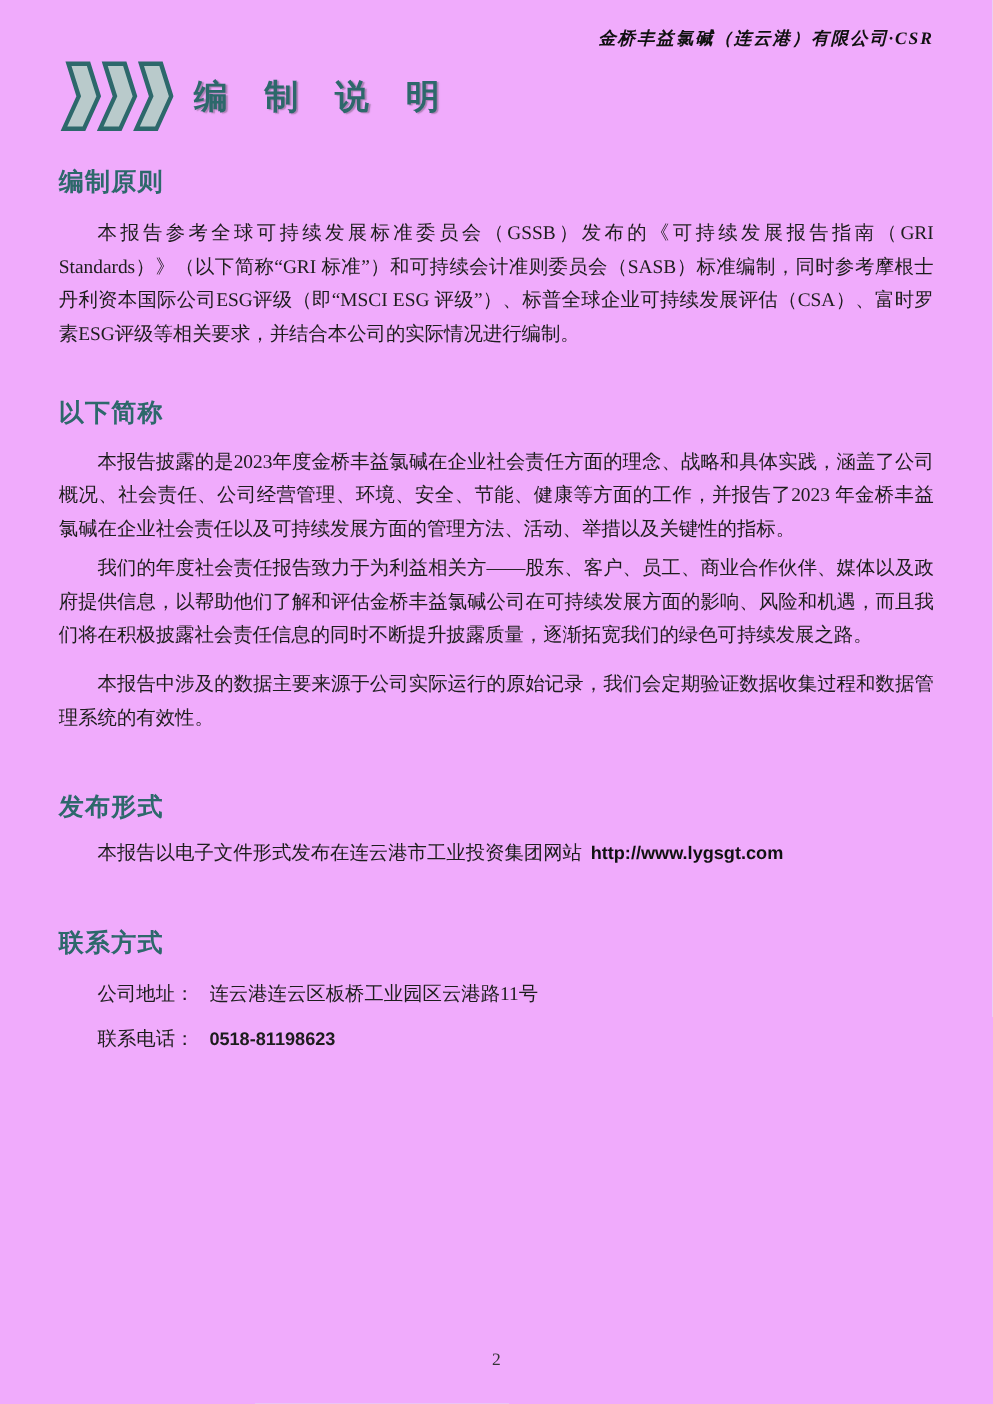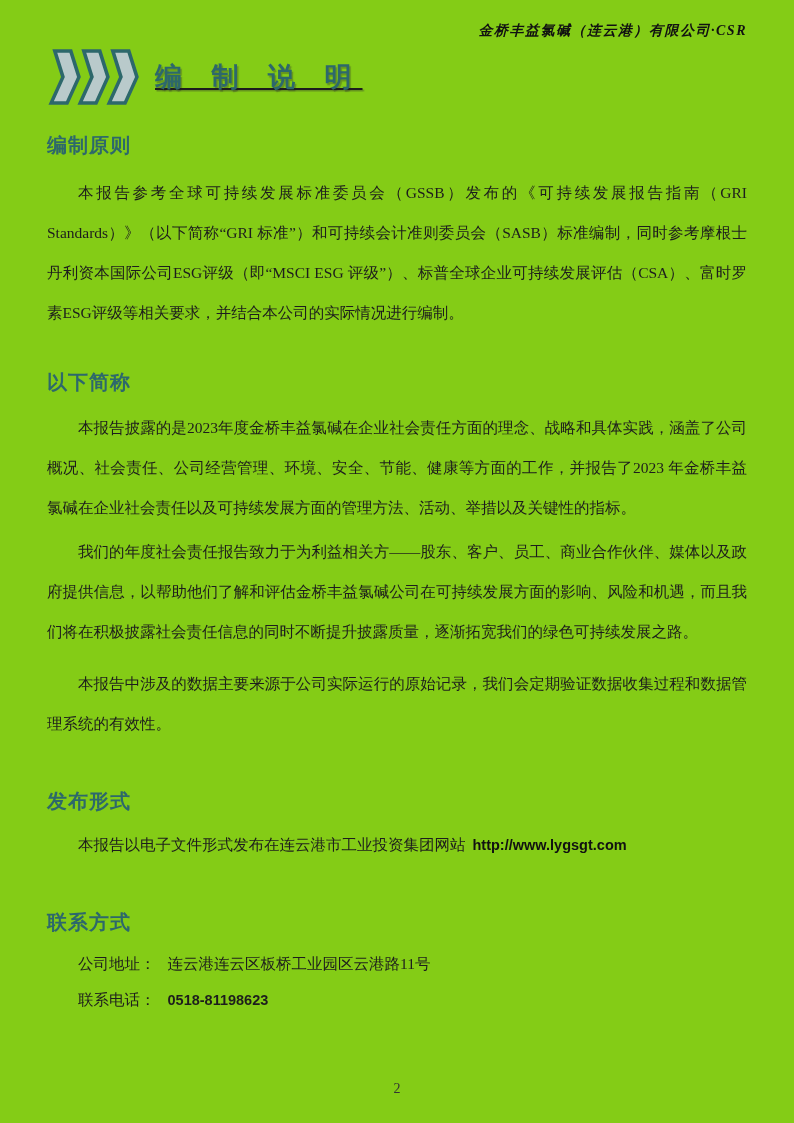--- a/index.html
+++ b/index.html
@@ -1,21 +1,21 @@
 <!DOCTYPE html>
 <html lang="zh"><head>
 <meta charset="utf-8">
 <style>
   html, body { margin: 0; padding: 0; background: #e8eaec; }
   .page {
     position: relative;
     width: 794px;
     height: 1123px;
     margin: 0 auto;
-    background: #84cc16;
+    background: #f0abfc;
     box-sizing: border-box;
     padding: 0 47px;
     overflow: hidden;
     font-family: "Liberation Serif", "DejaVu Serif", serif;
     color: #1d1d1d;
   }
   .doc-header {
     padding-top: 22px;
     text-align: right;
     font-family: "Liberation Serif", "DejaVu Serif", serif;
@@ -23,21 +23,20 @@
     font-weight: 700;
     font-size: 14px;
     letter-spacing: 1.5px;
     color: #111;
   }
   .title-row {
     margin-top: 8px;
     display: flex;
     align-items: center;
     height: 58px;
-    text-decoration: underline;
   }
   .chevrons { display: inline-block; line-height: 0; }
   .page-title {
     margin-left: 16px;
     font-family: "Liberation Sans", "DejaVu Sans", sans-serif;
     font-weight: 700;
     font-size: 27px;
     color: #2d686b;
     letter-spacing: 11px;
     text-shadow: 1.5px 1.5px 1px rgba(45, 45, 45, 0.35);
@@ -47,21 +46,21 @@
     font-family: "Liberation Sans", "DejaVu Sans", sans-serif;
     font-size: 20px;
     font-weight: 700;
     color: #2d686b;
     margin: 0;
     letter-spacing: 1px;
   }
   .body-para {
     margin: 0;
     font-size: 15.5px;
-    line-height: 40px;
+    line-height: 27px;
     text-align: justify;
     text-indent: 2em;
     color: #1d1d1d;
   }
   .contact-line {
     font-size: 15.5px;
     line-height: 32px;
     text-indent: 2em;
     color: #1d1d1d;
   }

